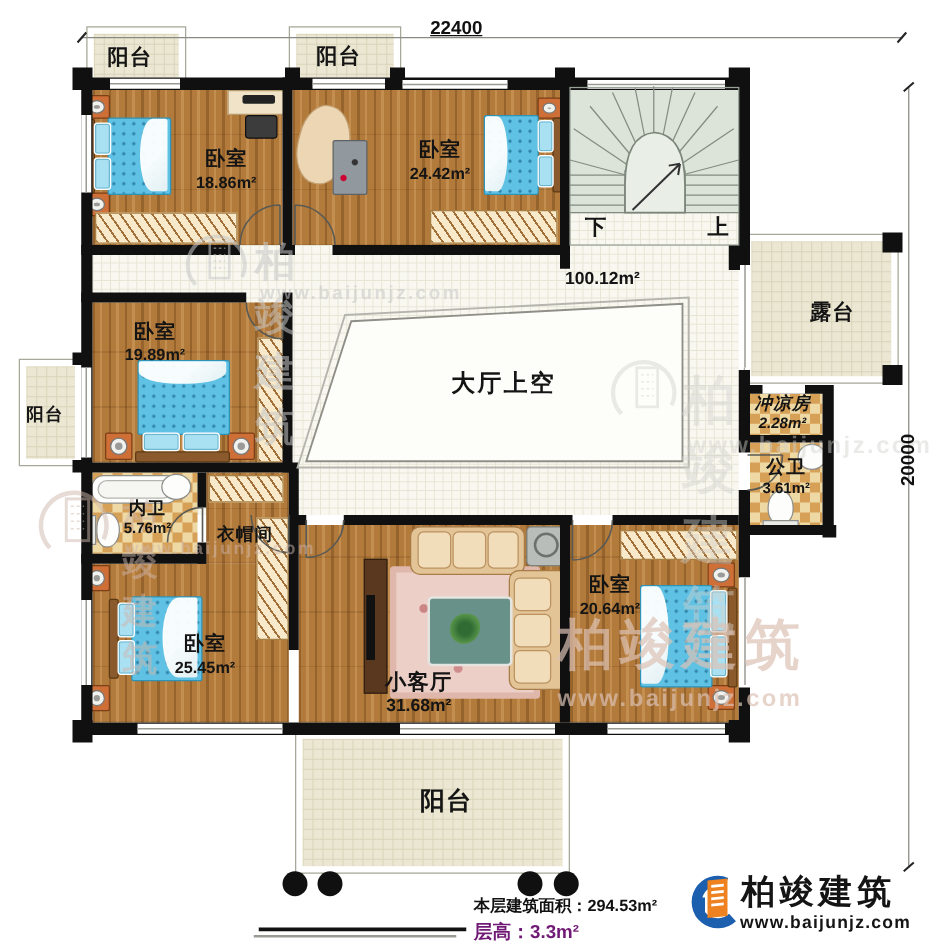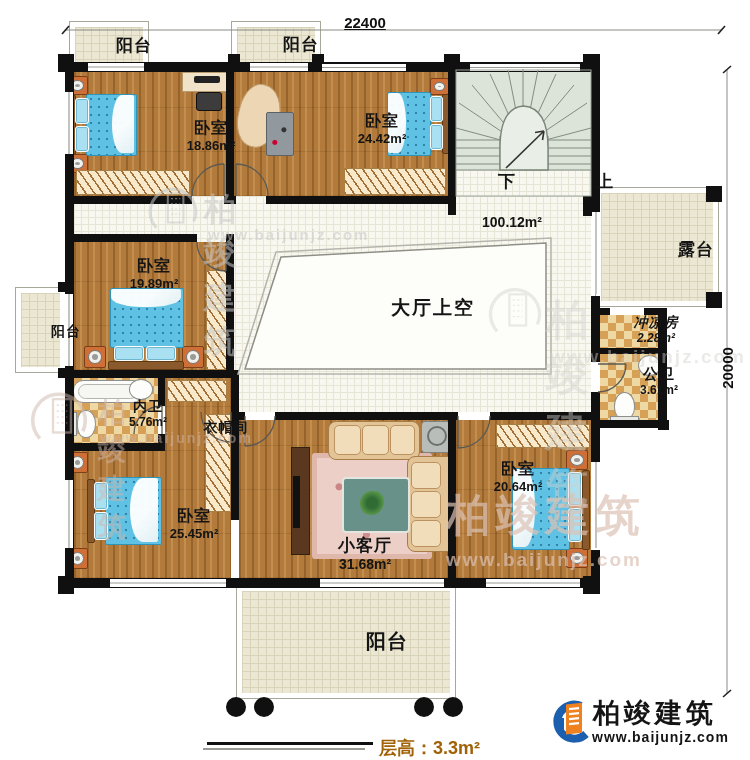--- a/index.html
+++ b/index.html
@@ -16,21 +16,21 @@
     background-size:7px 7px;}
   .beige{background-color:#ebe7d2;
     background-image:linear-gradient(#d8d4ba 1px,transparent 1px),linear-gradient(90deg,#d8d4ba 1px,transparent 1px);
     background-size:8px 8px;border:5px solid #fff;outline:1px solid #a8a89a;}
   .check{background:repeating-conic-gradient(#eed9a4 0% 25%, #d6a057 0% 50%) 0 0/16px 16px;}
   .stairf{background:#dce3d9;}
   .hatch{background-color:#f7e9c9;border:1px solid #a87f42;
     background-image:repeating-linear-gradient(55deg, rgba(146,90,30,.85) 0 1.5px, transparent 1.5px 7px);}
   
   .lbl{position:absolute;transform:translate(-50%,0);text-align:center;color:#141414;
-       font-weight:bold;line-height:1.18;white-space:nowrap;z-index:40;margin-left:30px;}
+       font-weight:bold;line-height:1.18;white-space:nowrap;z-index:40;}
   .lbl .nm{font-size:16px;letter-spacing:1px;}
   .lbl .ar{font-size:13px;letter-spacing:0;}
   
   .hb{position:absolute;background:#8a5a2c;border:1px solid #5e3a14;border-radius:2px;}
   .mat{position:absolute;background-color:#5fc2e4;border:1px solid #2f93b8;border-radius:2px;
     background-image:radial-gradient(circle, rgba(8,80,120,.55) 1px, transparent 1.6px);background-size:8px 8px;}
   .sheet{position:absolute;background:linear-gradient(135deg,#ffffff 55%,#e8f2f4 100%);opacity:.95;}
   .pillow{position:absolute;background:#a9e0f2;border:1px solid #fff;border-radius:3px;box-shadow:0 0 0 1px #6fb7cf inset;}
   .stand{position:absolute;background:#cd6f36;border:1px solid #7d3f17;border-radius:2px;}
   .stand i{display:block;position:absolute;inset:3px;border-radius:50%;background:#f1f1ee;border:1px solid #767676;}
@@ -392,21 +392,24 @@
     </div>
   <div class="lbl" style="left:575px;top:172px;">
       <div class="nm" style="font-size:17px;">上</div>
     </div>
 
   <div class="dim" style="left:365px;top:14px;transform:translate(-50%,0);text-decoration:underline;">22400</div>
   <div class="dim" style="left:727px;top:368px;transform:translate(-50%,-50%) rotate(-90deg);">20000</div>
 
   <div class="abs" style="left:207px;top:742px;width:166px;height:3px;background:#111;z-index:45;"></div>
   <div class="abs" style="left:203px;top:748px;width:162px;height:2px;background:#9a9a94;z-index:45;"></div>
-  <div class="abs" style="left:379px;top:736px;font-size:18px;font-weight:bold;color:#a16207;z-index:45;">
+  <div class="abs" style="left:379px;top:716px;font-size:13px;font-weight:bold;color:#111;z-index:45;">
+    <span>本层建筑面积：</span><span>294.53m²</span>
+  </div>
+  <div class="abs" style="left:379px;top:736px;font-size:15px;font-weight:bold;color:#701a75;z-index:45;">
     <span>层高：</span><span>3.3m²</span>
   </div>
 
   <div class="abs" style="left:551px;top:694px;z-index:45;">
     <svg width="38" height="54" viewBox="0 0 38 54">
       <path d="M30 12 A17 17 0 1 0 35 40" fill="none" stroke="#1b5fae" stroke-width="8"></path>
       <g transform="skewY(-6)">
         <rect x="15" y="12" width="16" height="30" fill="#ee8220"></rect>
         <path d="M18 17h10M18 22h10M18 27h10M18 32h10" stroke="#fff" stroke-width="2.2"></path>
       </g>

